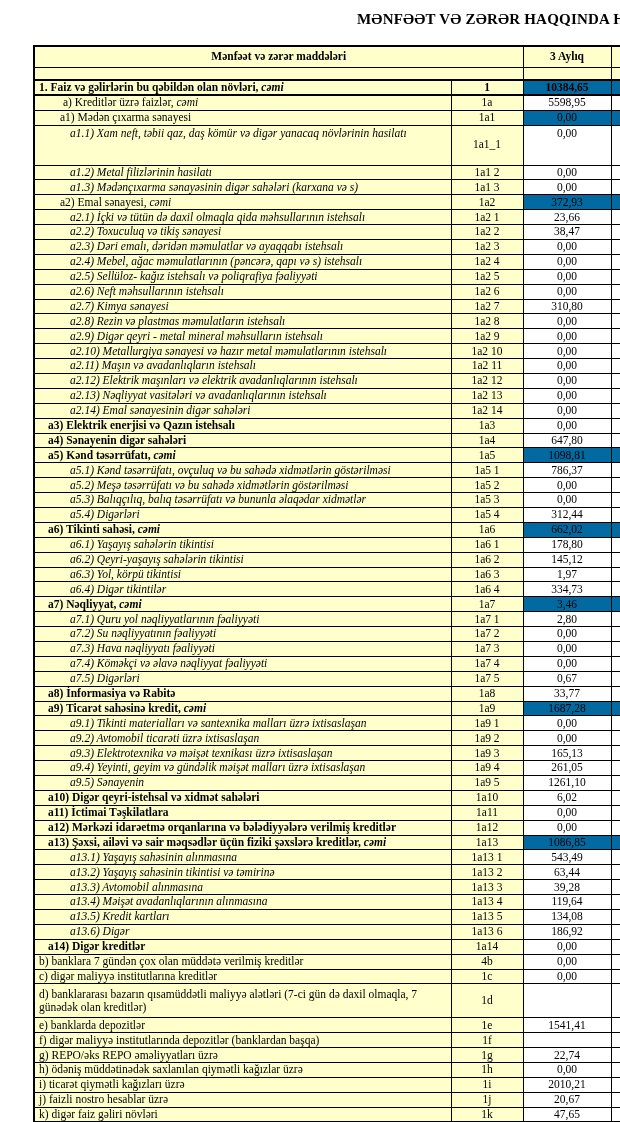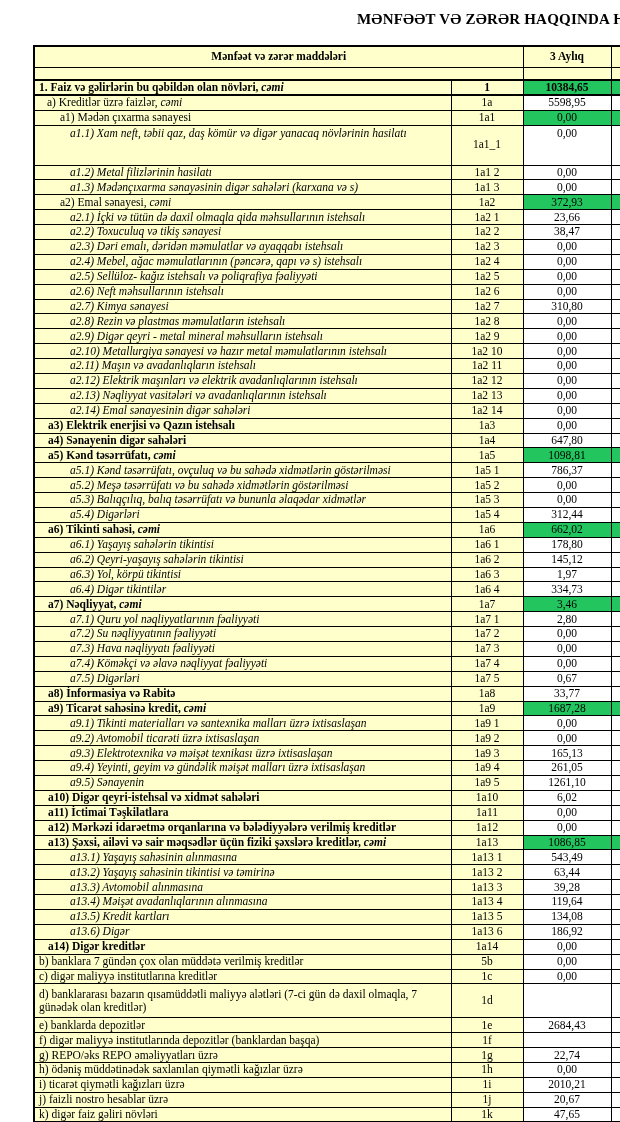--- a/index.html
+++ b/index.html
@@ -23,31 +23,31 @@
     border:1px solid #000;
     font-size:11.5px;line-height:1.15;
     padding:0 2px;overflow:hidden;vertical-align:middle;
   }
   tr{height:14.9px;}
   
   .c-label,.c-code{background:#FFFFCC;text-align:left;}
   .c-code{text-align:center;}
   .c-value{background:#ffffff;text-align:center;}
   .c-stub{background:#ffffff;padding:0;}
-  tr.hl .c-value, tr.hl .c-stub{background:#22c55e;}
+  tr.hl .c-value, tr.hl .c-stub{background:#0369a1;}
   
   tr.hdr1{height:21px;}
   tr.hdr2{height:13px;}
   tr.hdr1 td, tr.hdr2 td{background:#FFFFCC;font-weight:bold;text-align:center;}
   tr.hdr2 td{border-bottom-width:2px;}
   
   tr.bold td{font-weight:bold;border-bottom-width:2px;}
   
   .lv0 .c-label{padding-left:4px;}
-  .lv1 .c-label{padding-left:12px;}
+  .lv1 .c-label{padding-left:28px;}
   .lv2 .c-label{padding-left:13px;font-weight:bold;}
   .lv2x .c-label{padding-left:25px;}
   .lv3 .c-label{padding-left:35px;font-style:italic;}
   
   tr.tall1{height:40px;}
   tr.tall1 .c-label, tr.tall1 .c-value{vertical-align:top;padding-top:1px;}
   tr.tall2{height:34px;}
   .it{font-style:italic;}
 </style>
 </head>
@@ -411,40 +411,40 @@
     <td class="c-stub"></td>
   </tr>
         <tr class="lv2">
     <td class="c-label"><span class="lbl">a14) Digər kreditlər</span><span class="it"></span></td>
     <td class="c-code">1a14</td>
     <td class="c-value">0,00</td>
     <td class="c-stub"></td>
   </tr>
         <tr class="lv0">
     <td class="c-label"><span class="lbl">b) banklara 7 gündən çox olan müddətə verilmiş kreditlər</span><span class="it"></span></td>
-    <td class="c-code">5b</td>
+    <td class="c-code">4b</td>
     <td class="c-value">0,00</td>
     <td class="c-stub"></td>
   </tr>
         <tr class="lv0">
     <td class="c-label"><span class="lbl">c) digər maliyyə institutlarına kreditlər</span><span class="it"></span></td>
     <td class="c-code">1c</td>
     <td class="c-value">0,00</td>
     <td class="c-stub"></td>
   </tr>
         <tr class="lv0 tall2">
     <td class="c-label"><span class="lbl">d) banklararası bazarın qısamüddətli maliyyə alətləri (7-ci gün də daxil olmaqla, 7 günədək olan kreditlər)</span><span class="it"></span></td>
     <td class="c-code">1d</td>
     <td class="c-value"></td>
     <td class="c-stub"></td>
   </tr>
         <tr class="lv0">
     <td class="c-label"><span class="lbl">e) banklarda depozitlər</span><span class="it"></span></td>
     <td class="c-code">1e</td>
-    <td class="c-value">2684,43</td>
+    <td class="c-value">1541,41</td>
     <td class="c-stub"></td>
   </tr>
         <tr class="lv0">
     <td class="c-label"><span class="lbl">f) digər maliyyə institutlarında depozitlər (banklardan başqa)</span><span class="it"></span></td>
     <td class="c-code">1f</td>
     <td class="c-value"></td>
     <td class="c-stub"></td>
   </tr>
         <tr class="lv0">
     <td class="c-label"><span class="lbl">g) REPO/əks REPO əməliyyatları üzrə</span><span class="it"></span></td>

